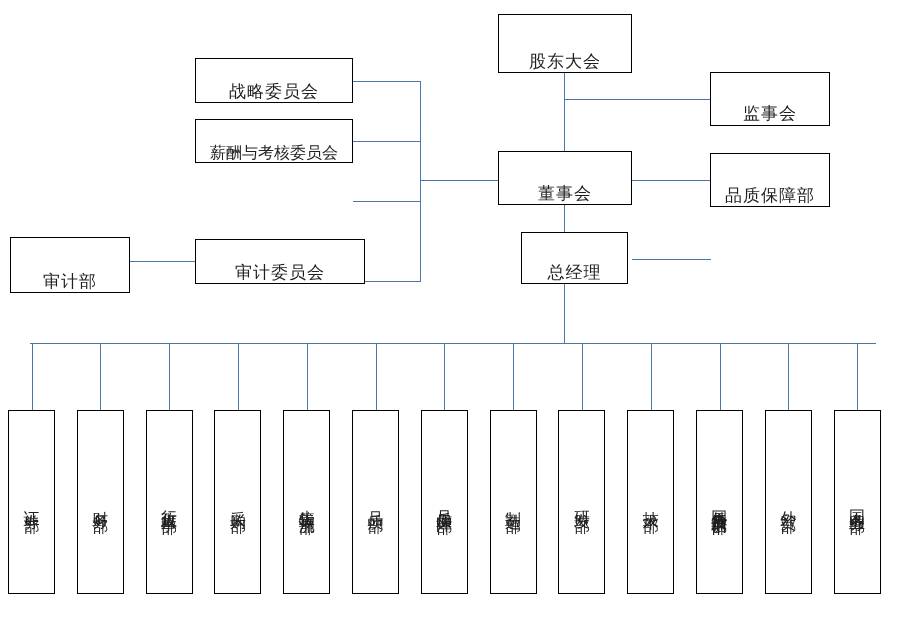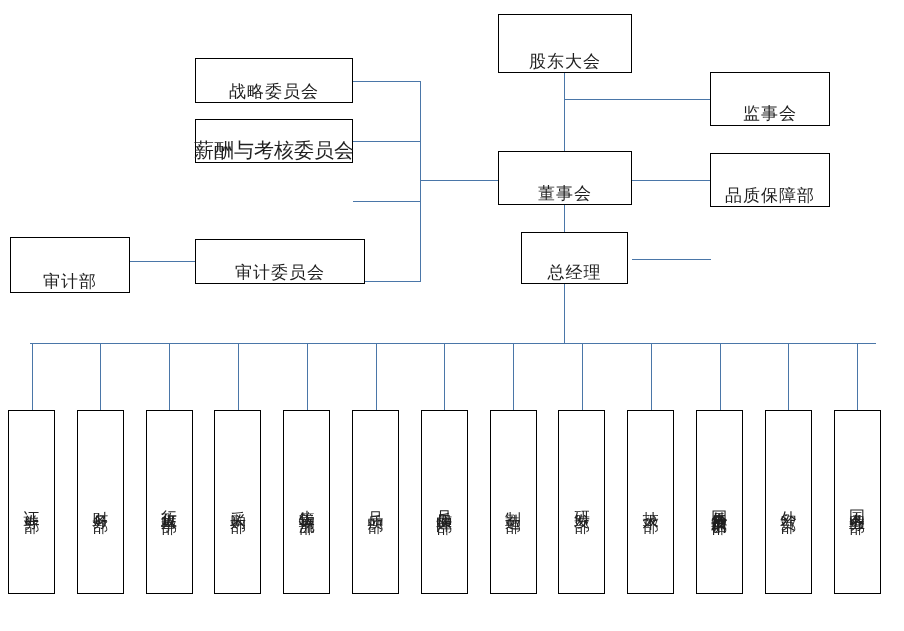--- a/index.html
+++ b/index.html
@@ -32,21 +32,21 @@
     z-index: 3;
   }
   .node .label {
     font-size: 17px;
     line-height: 1.15;
     letter-spacing: 1px;
     white-space: nowrap;
     color: #1f1f1f;
   }
   .node.tight .label {
-    font-size: 20px;
+    font-size: 16px;
     letter-spacing: 0px;
   }
   
   .node.vert {
     align-items: center;
     justify-content: center;
   }
   .node.vert .label {
     writing-mode: vertical-rl;
     text-orientation: upright;

